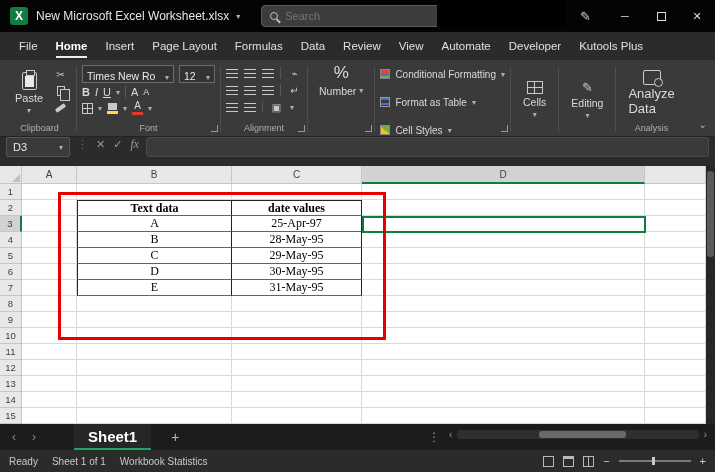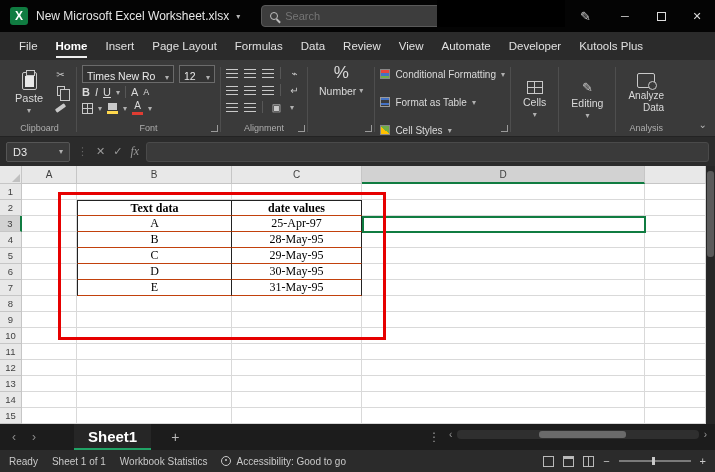--- a/index.html
+++ b/index.html
@@ -66,25 +66,25 @@
 .styles-col{display:flex;flex-direction:column;gap:10px;padding-top:1px}
 .style-row{display:flex;align-items:center;gap:5px;height:18px;font-size:10px;white-space:nowrap}
 .cf-ic{width:10px;height:10px;border:1px solid #888;background:linear-gradient(to bottom,#e8463c 0 3px,#4472c4 3px 6px,#70ad47 6px 10px)}
 .fat-ic{width:10px;height:10px;border:1px solid #9a9a9a;background:repeating-linear-gradient(to bottom,#4472c4 0 2px,#3a3a3a 2px 5px)}
 .cs-ic{width:10px;height:10px;border:1px solid #888;background:linear-gradient(45deg,#ffc000 0 50%,#70ad47 50%)}
 .bigbtn{display:flex;flex-direction:column;align-items:center;justify-content:center;gap:2px;padding:0 7px;font-size:10.5px}
 .cells-ic{width:16px;height:13px;border:1px solid #c9c9c9;background:linear-gradient(#c9c9c9 0 0) center/16px 1px no-repeat,linear-gradient(#c9c9c9 0 0) center/1px 13px no-repeat}
 .edit-ic{font-size:13px;color:#c9c9c9}
 .an-ic{width:18px;height:15px;border:1px solid #c9c9c9;border-radius:2px;position:relative}
 .an-ic::after{content:"";position:absolute;right:-3px;bottom:-3px;width:7px;height:7px;border:1.5px solid #c9c9c9;border-radius:50%;background:#3a3a3a}
-.an-txt{font-size:10px;text-align:right;line-height:1.15}
+.an-txt{font-size:13px;text-align:left;line-height:1.15}
 .collapse{position:absolute;right:8px;bottom:6px;color:#b5b5b5;font-size:10px}
 
 
-.fbar{height:30px;background:#2b2b2b;display:flex;align-items:center;padding:0 6px;gap:7px;border-top:1px solid #232323}
+.fbar{height:30px;background:#2b2b2b;display:flex;align-items:flex-start;padding:0 6px;gap:7px;border-top:1px solid #232323}
 .namebox{width:64px;height:20px;background:#3a3a3a;border:1px solid #565656;border-radius:2px;display:flex;align-items:center;padding:0 6px;color:#eaeaea;font-size:11px}
 .namebox .chev{margin-left:auto}
 .fbtns{display:flex;gap:8px;color:#9a9a9a;font-size:11px;align-items:center}
 .fx{font-style:italic;font-family:"Liberation Serif",serif;font-size:12px}
 .fsep{color:#666}
 .finput{flex:1;height:20px;background:#3a3a3a;border:1px solid #4a4a4a;border-radius:3px}
 
 
 .gridwrap{height:258px;position:relative;background:#fff}
 .sheet{position:absolute;left:0;top:0;right:9px;bottom:0;overflow:hidden}
@@ -511,24 +511,20 @@
       <div class="hs-thumb"></div>
     </div>
     <span class="hs-arrow">›</span>
   </div>
 </div>
 
 <div class="statusbar">
   <span class="sb-item">Ready</span>
   <span class="sb-item">Sheet 1 of 1</span>
   <span class="sb-item">Workbook Statistics</span>
-  <span class="acc-wrap">
-    <span class="acc-ic"></span>
-    <span>Accessibility: Good to go</span>
-  </span>
   <div class="sb-right">
     <span class="view-ic"></span>
     <span class="view-ic layout"></span>
     <span class="view-ic pbreak"></span>
     <span class="zbtn">−</span>
     <span class="zoom-track">
       <span class="zoom-thumb"></span>
     </span>
     <span class="zbtn">+</span>
   </div>

